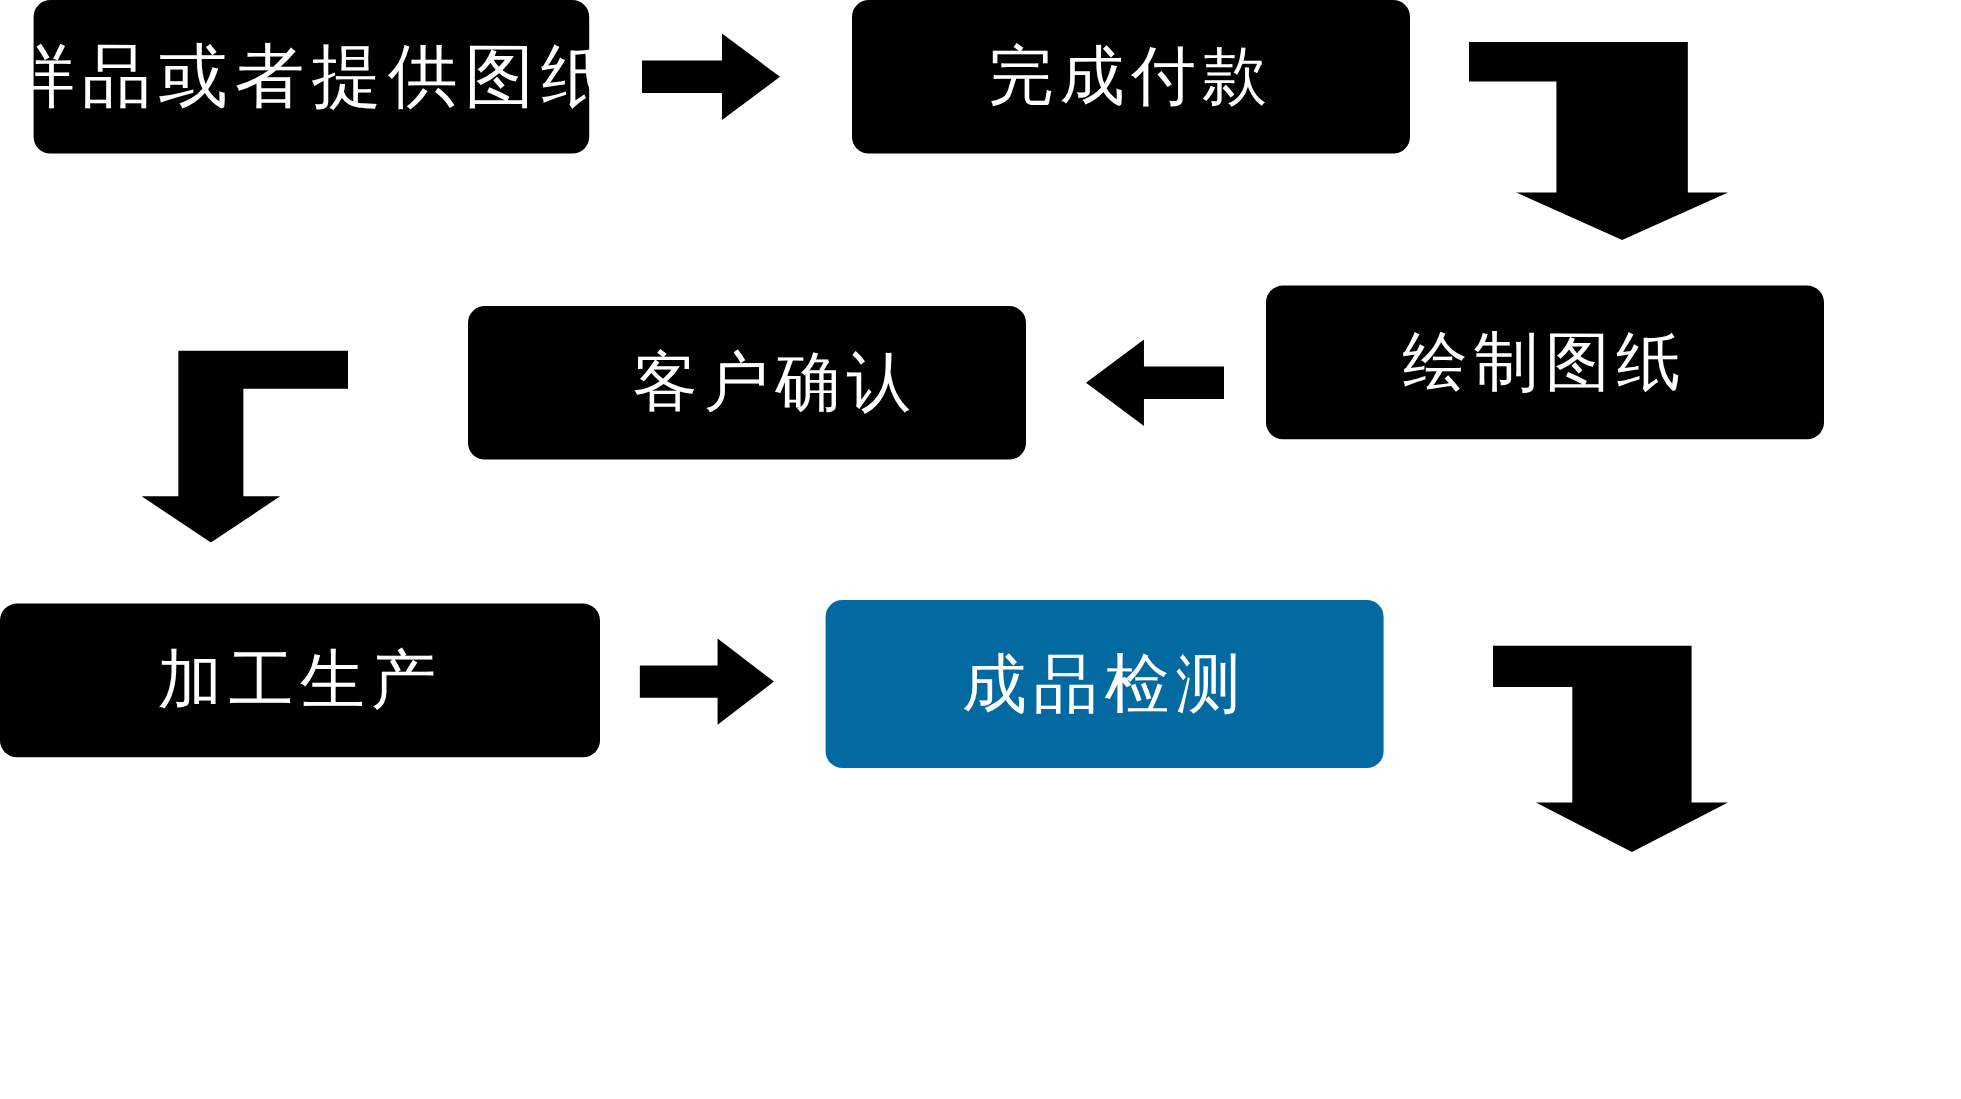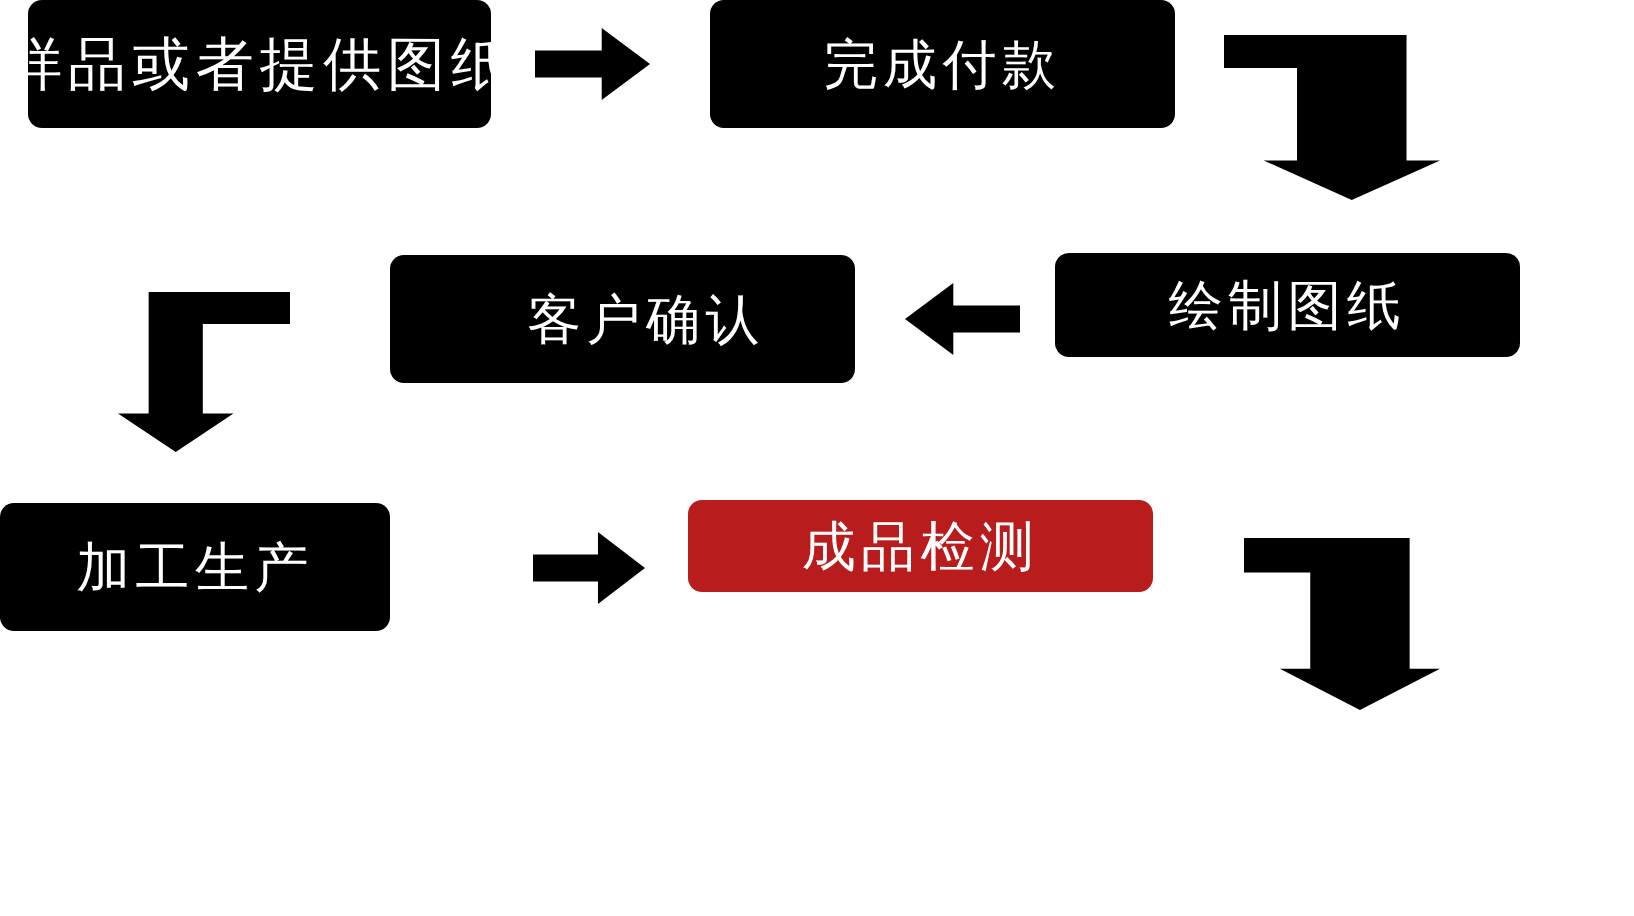--- a/index.html
+++ b/index.html
@@ -48,30 +48,30 @@
 </head>
 <body>
 
 <div id="canvas" style="background: rgb(255, 255, 255);">
     <div class="node" style="left: 0px; top: 0px; width: 463px; height: 128px; background: rgb(0, 0, 0); color: rgb(255, 255, 255); font-size: 58px; margin-left: 28px;">
       <span class="node-label">样品或者提供图纸</span>
     </div>
     <div class="node" style="left: 710px; top: 0px; width: 465px; height: 128px; background: rgb(0, 0, 0); color: rgb(255, 255, 255); font-size: 54px;">
       <span class="node-label">完成付款</span>
     </div>
-    <div class="node" style="left: 1055px; top: 253px; width: 465px; height: 104px; background: rgb(0, 0, 0); color: rgb(255, 255, 255); font-size: 54px;">
+    <div class="node" style="left: 1055px; top: 238px; width: 465px; height: 128px; background: rgb(0, 0, 0); color: rgb(255, 255, 255); font-size: 54px;">
       <span class="node-label">绘制图纸</span>
     </div>
     <div class="node" style="left: 390px; top: 255px; width: 465px; height: 128px; background: rgb(0, 0, 0); color: rgb(255, 255, 255); font-size: 54px; padding-left: 47px;">
       <span class="node-label">客户确认</span>
     </div>
-    <div class="node" style="left: 0px; top: 503px; width: 390px; height: 128px; background: rgb(0, 0, 0); color: rgb(255, 255, 255); font-size: 54px;">
+    <div class="node" style="left: 0px; top: 503px; width: 500px; height: 128px; background: rgb(0, 0, 0); color: rgb(255, 255, 255); font-size: 54px;">
       <span class="node-label">加工生产</span>
     </div>
-    <div class="node" style="left: 688px; top: 500px; width: 465px; height: 92px; background: #b91c1c; color: rgb(255, 255, 255); font-size: 54px;">
+    <div class="node" style="left: 688px; top: 500px; width: 465px; height: 140px; background: #0369a1; color: rgb(255, 255, 255); font-size: 54px;">
       <span class="node-label">成品检测</span>
     </div>
     <span class="arrow" style="left: 535px; top: 28px; width: 115px; height: 72px;">
       <svg viewBox="0 0 100 64" preserveAspectRatio="none">
         <polygon points="0,20 58,20 58,0 100,32 58,64 58,44 0,44" fill="#000000"></polygon>
       </svg>
     </span>
     <span class="arrow" style="left: 1224px; top: 35px; width: 216px; height: 165px;">
       <svg viewBox="0 0 142 100" preserveAspectRatio="none">
         <polygon points="0,0 120,0 120,76 142,76 84,100 26,76 48,76 48,20 0,20" fill="#000000"></polygon>

